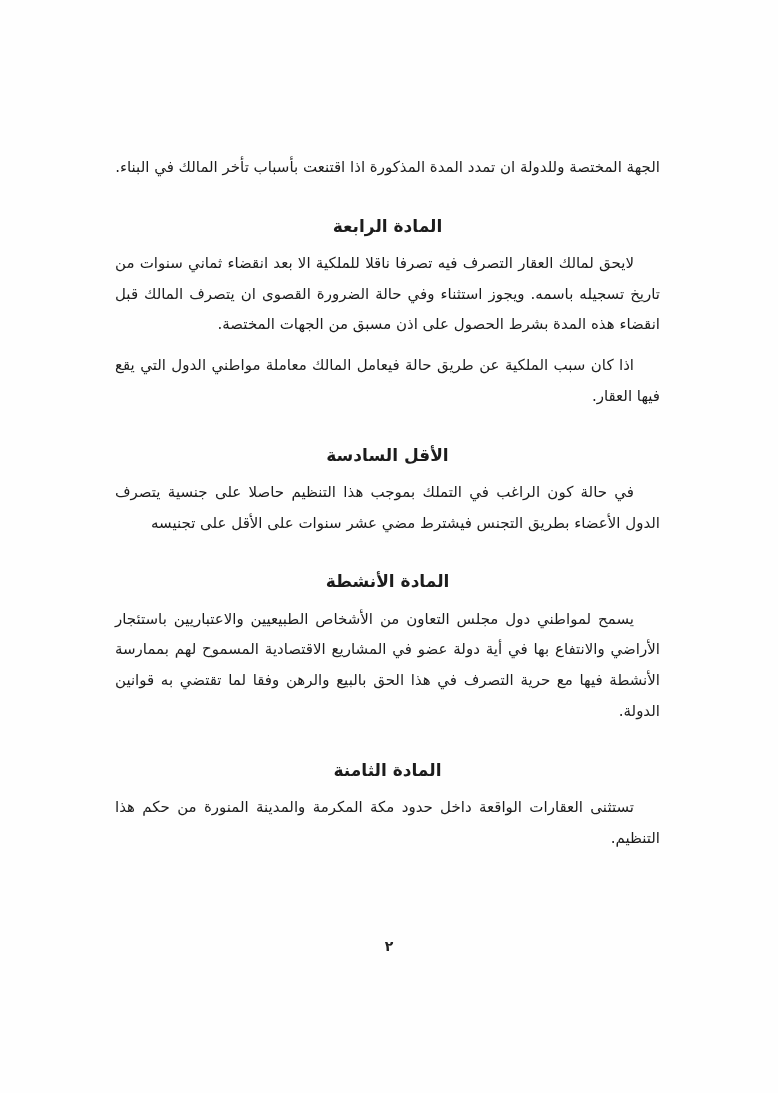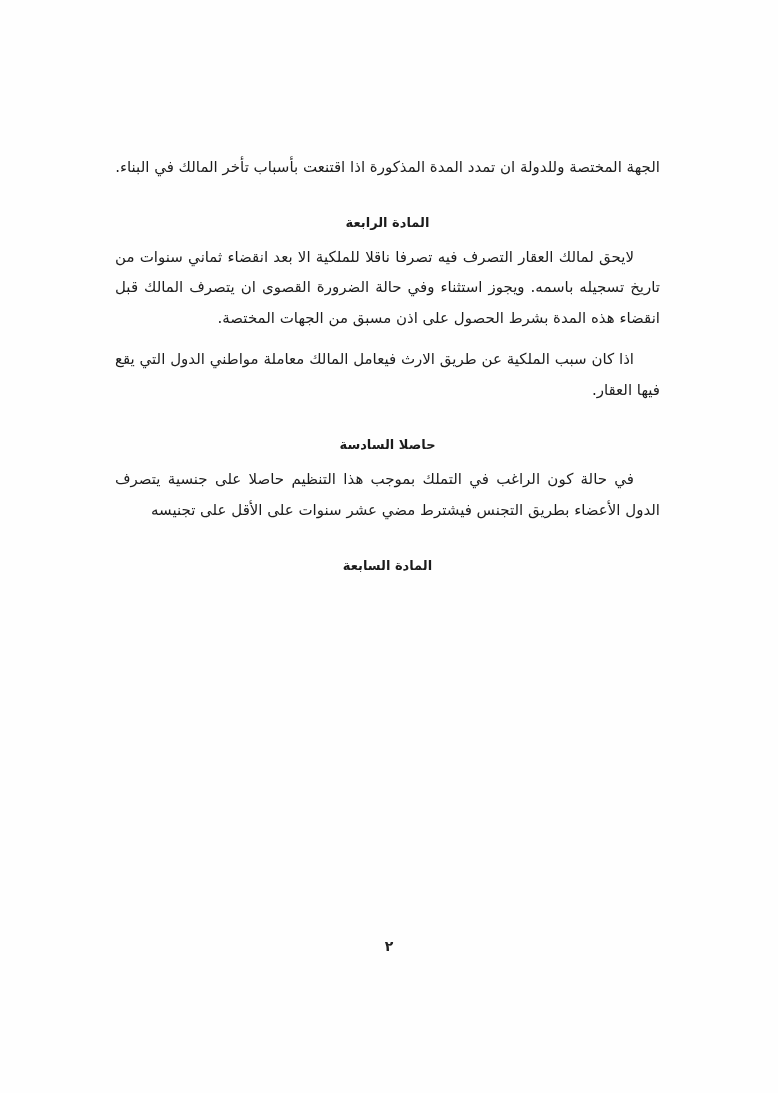--- a/index.html
+++ b/index.html
@@ -34,21 +34,21 @@
   }
   .para {
     margin: 0 0 10px 0;
     text-align: justify;
     text-justify: inter-word;
   }
   .para.indent {
     text-indent: 26px;
   }
   .heading {
-    font-size: 13px;
+    font-size: 17px;
     font-weight: bold;
     text-align: center;
     margin: 30px 0 8px 0;
     line-height: 1.6;
   }
   .intro {
     margin-bottom: 6px;
   }
   .page-number {
     position: absolute;
@@ -66,24 +66,27 @@
 <body>
 
 <div class="page">
   <div class="content">
 
     <p class="para intro">الجهة المختصة وللدولة ان تمدد المدة المذكورة اذا اقتنعت بأسباب تأخر المالك في البناء.</p>
 
     <h2 class="heading">المادة الرابعة</h2>
     <p class="para indent">لايحق لمالك العقار التصرف فيه تصرفا ناقلا للملكية الا بعد انقضاء ثماني سنوات من تاريخ تسجيله باسمه. ويجوز استثناء وفي حالة الضرورة القصوى ان يتصرف المالك قبل انقضاء هذه المدة بشرط الحصول على اذن مسبق من الجهات المختصة.</p>
 
-    <p class="para indent">اذا كان سبب الملكية عن طريق الارث فيعامل المالك معاملة مواطني الدول التي يقع فيها العقار.</p>
+    <p class="para indent">اذا كان سبب الملكية عن طريق حالة فيعامل المالك معاملة مواطني الدول التي يقع فيها العقار.</p>
 
-    <h2 class="heading">حاصلا السادسة</h2>
+    <h2 class="heading">الأقل السادسة</h2>
     <p class="para indent">في حالة كون الراغب في التملك بموجب هذا التنظيم حاصلا على جنسية يتصرف الدول الأعضاء بطريق التجنس فيشترط مضي عشر سنوات على الأقل على تجنيسه</p>
 
-    <h2 class="heading">المادة السابعة</h2>
+    <h2 class="heading">المادة الأنشطة</h2>
+    <p class="para indent">يسمح لمواطني دول مجلس التعاون من الأشخاص الطبيعيين والاعتباريين باستئجار الأراضي والانتفاع بها في أية دولة عضو في المشاريع الاقتصادية المسموح لهم بممارسة الأنشطة فيها مع حرية التصرف في هذا الحق بالبيع والرهن وفقا لما تقتضي به قوانين الدولة.</p>
 
+    <h2 class="heading">المادة الثامنة</h2>
+    <p class="para indent">تستثنى العقارات الواقعة داخل حدود مكة المكرمة والمدينة المنورة من حكم هذا التنظيم.</p>
 
   </div>
 
   <div class="page-number">٢</div>
 </div>
 
 </body></html>

